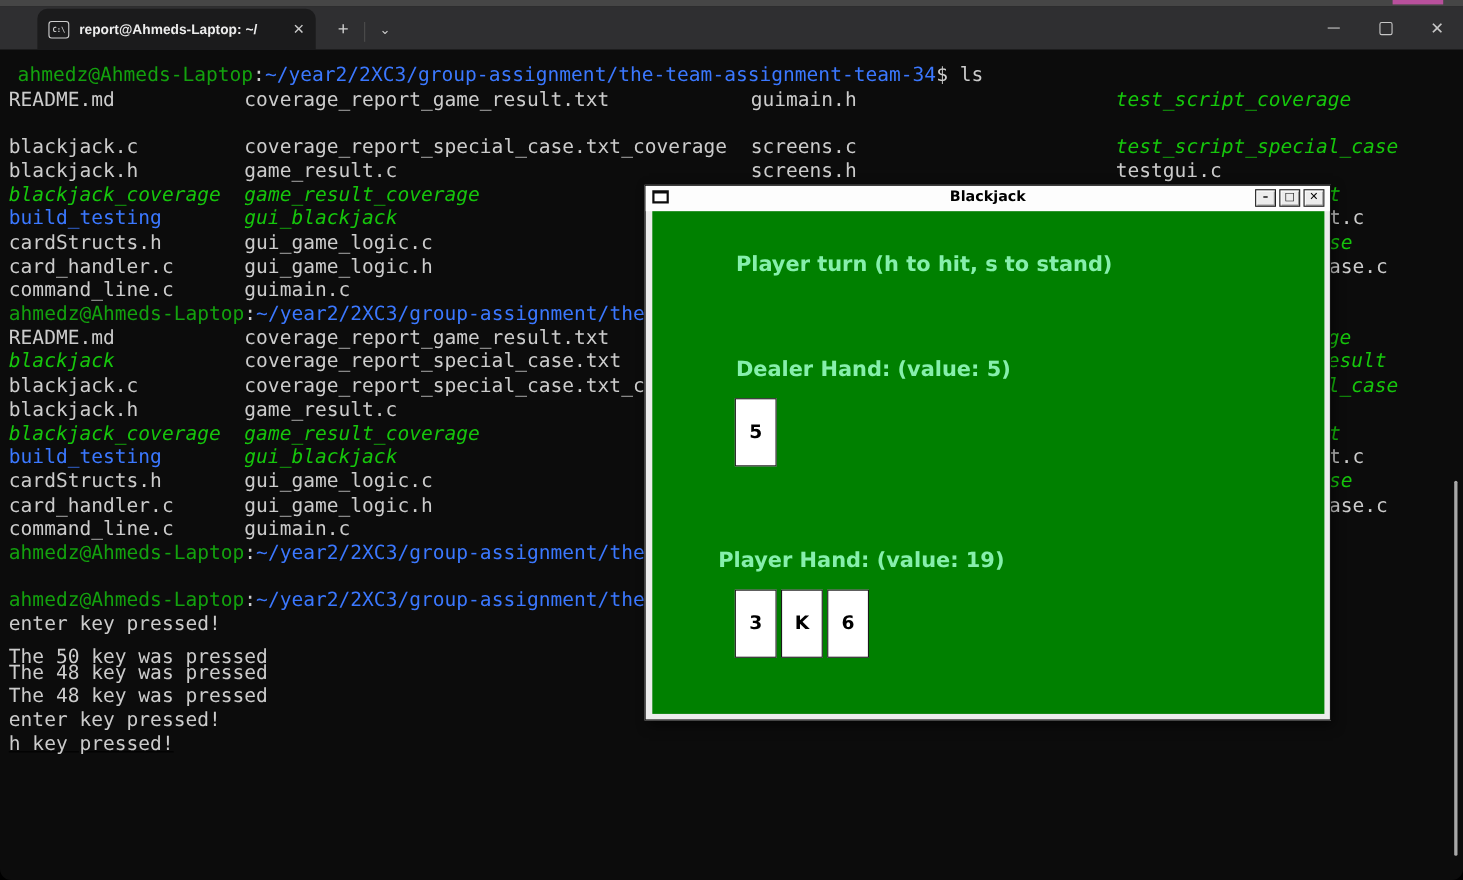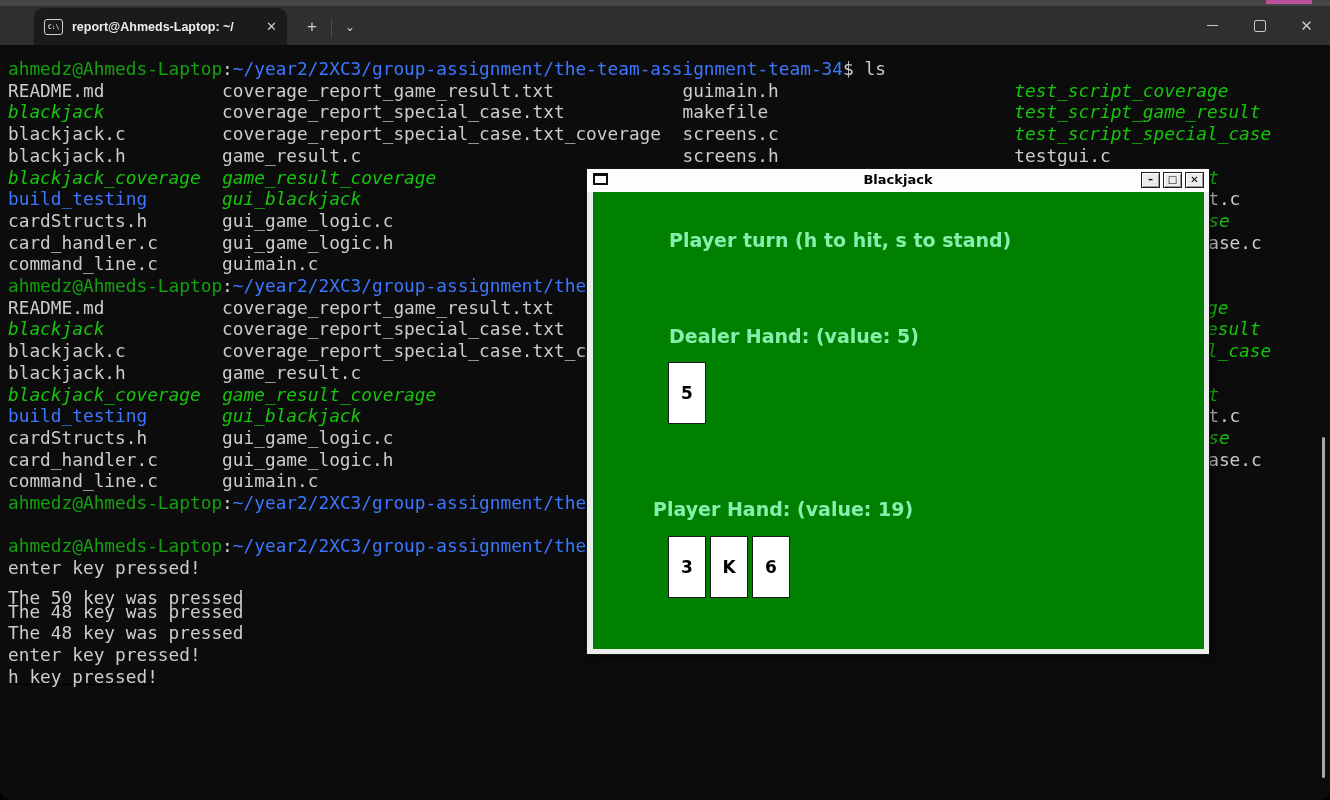--- a/index.html
+++ b/index.html
@@ -84,23 +84,22 @@
       <div class="wc">
           <span class="sq"></span>
         </div>
       <div class="wc close-btn">
           <span>✕</span>
         </div>
     </div>
   </div>
 
   <div class="term">
-      <div class="tl" style="top: 13px;"><span class="c-p">ahmedz@Ahmeds-Laptop</span><span class="c-w">:</span><span class="c-b">~/year2/2XC3/group-assignment/the-team-assignment-team-34</span><span class="c-w">$ ls</span></div>
+      <div class="tl" style="top: 13px; margin-left: 8px;"><span class="c-p">ahmedz@Ahmeds-Laptop</span><span class="c-w">:</span><span class="c-b">~/year2/2XC3/group-assignment/the-team-assignment-team-34</span><span class="c-w">$ ls</span></div>
       <div class="tl" style="top: 34.7px;"><span class="c-w">README.md           coverage_report_game_result.txt            guimain.h                      </span><span class="c-g">test_script_coverage</span></div>
-      <div class="tl" style="top: 56.4px;"><span class="c-g">blackjack</span><span class="c-w">           coverage_report_special_case.txt           makefile                       </span><span class="c-g">test_script_game_result</span></div>
       <div class="tl" style="top: 78.1px;"><span class="c-w">blackjack.c         coverage_report_special_case.txt_coverage  screens.c                      </span><span class="c-g">test_script_special_case</span></div>
       <div class="tl" style="top: 99.8px;"><span class="c-w">blackjack.h         game_result.c                              screens.h                      testgui.c</span></div>
       <div class="tl" style="top: 121.5px;"><span class="c-g">blackjack_coverage</span><span class="c-w">  </span><span class="c-g">game_result_coverage</span><span class="c-g" style="position: absolute; left: 1200.19px;">t</span></div>
       <div class="tl" style="top: 143.2px;"><span class="c-b">build_testing</span><span class="c-w">       </span><span class="c-g">gui_blackjack</span><span class="c-w" style="position: absolute; left: 1200.19px;">t.c</span></div>
       <div class="tl" style="top: 164.9px;"><span class="c-w">cardStructs.h       gui_game_logic.c</span><span class="c-g" style="position: absolute; left: 1200.19px;">se</span></div>
       <div class="tl" style="top: 186.6px;"><span class="c-w">card_handler.c      gui_game_logic.h</span><span class="c-w" style="position: absolute; left: 1200.19px;">ase.c</span></div>
       <div class="tl" style="top: 208.3px;"><span class="c-w">command_line.c      guimain.c</span></div>
       <div class="tl" style="top: 230px;"><span class="c-p">ahmedz@Ahmeds-Laptop</span><span class="c-w">:</span><span class="c-b">~/year2/2XC3/group-assignment/the-team-assignment-team-34</span><span class="c-w">$</span></div>
       <div class="tl" style="top: 251.7px;"><span class="c-w">README.md           coverage_report_game_result.txt            guimain.h                      </span><span class="c-g">test_script_coverage</span></div>
       <div class="tl" style="top: 273.4px;"><span class="c-g">blackjack</span><span class="c-w">           coverage_report_special_case.txt           makefile                       </span><span class="c-g">test_script_game_result</span></div>

